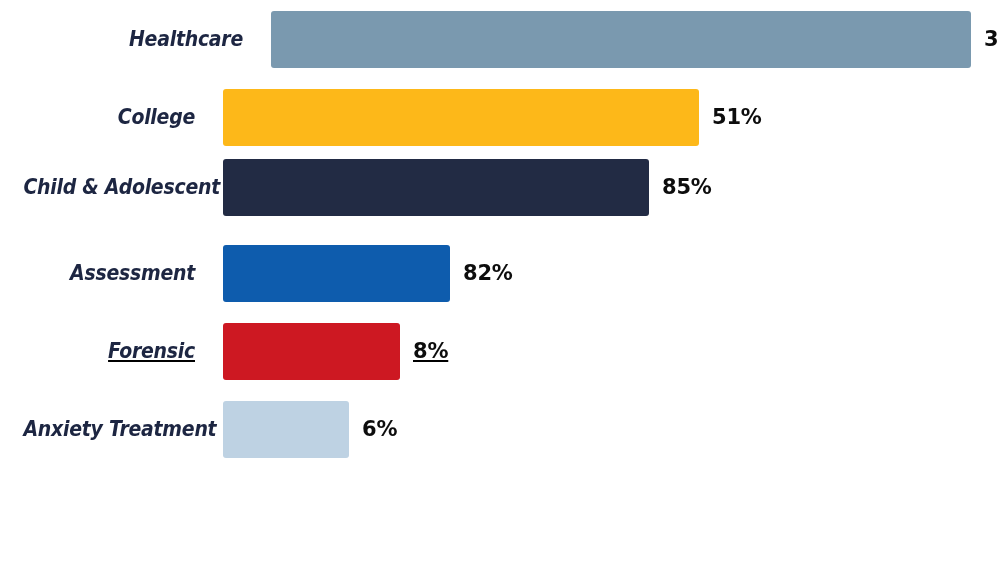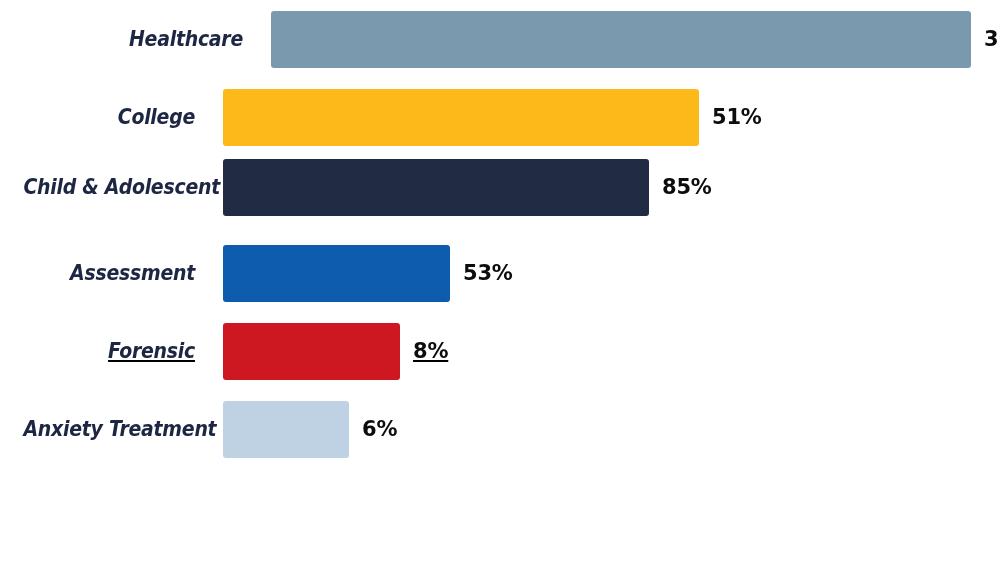--- a/index.html
+++ b/index.html
@@ -99,21 +99,21 @@
       <div class="bar-wrap">
         <div class="bar" style="width:426px;background:#222b44;"></div>
         <div class="value-label">85%</div>
       </div>
     </div>
 
     <div class="bar-row" style="top:234px;">
       <div class="cat-label">Assessment</div>
       <div class="bar-wrap">
         <div class="bar" style="width:227px;background:#0e5cad;"></div>
-        <div class="value-label">53%</div>
+        <div class="value-label">82%</div>
       </div>
     </div>
 
     <div class="bar-row" style="top:312px;text-decoration:underline;">
       <div class="cat-label">Forensic</div>
       <div class="bar-wrap">
         <div class="bar" style="width:177px;background:#cd1822;"></div>
         <div class="value-label">8%</div>
       </div>
     </div>

